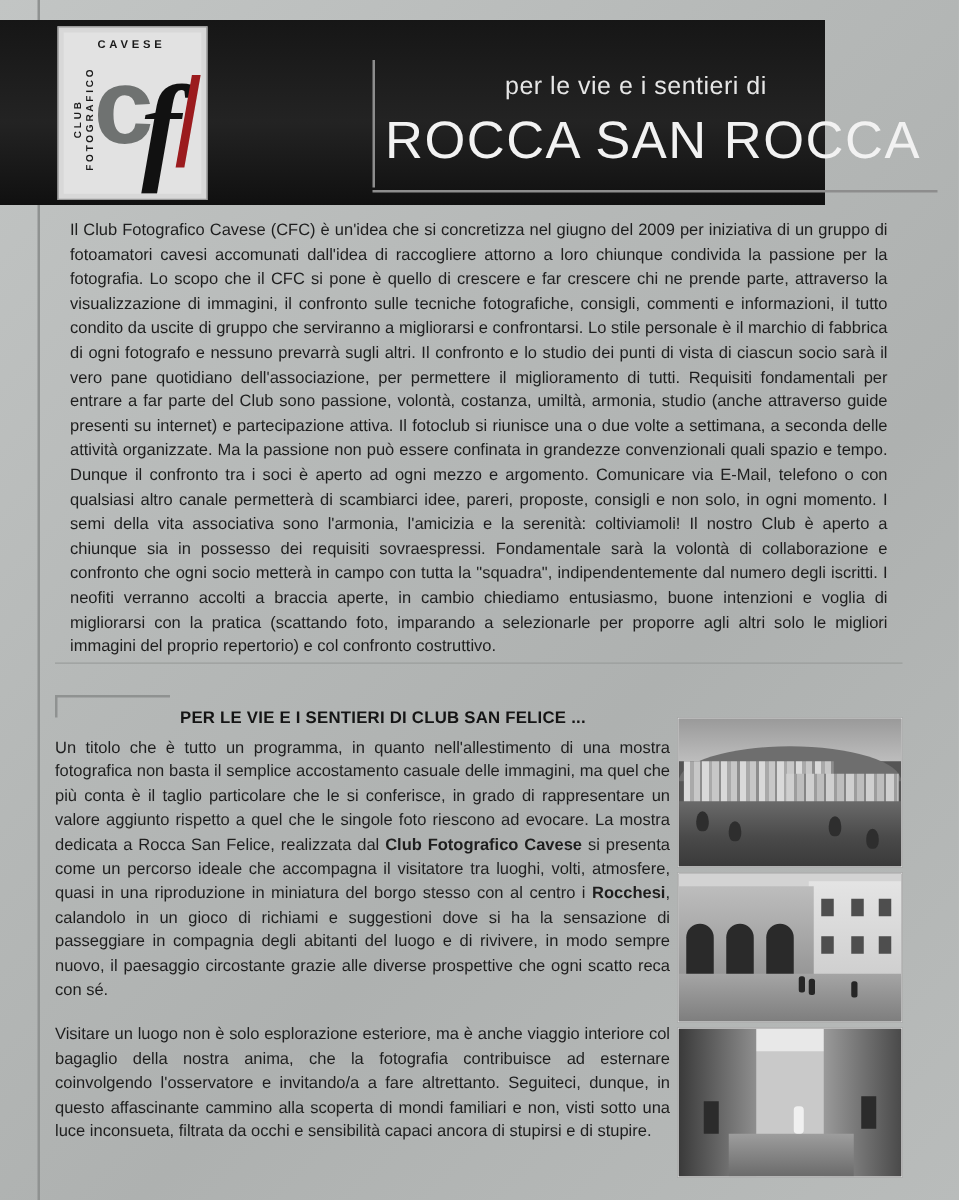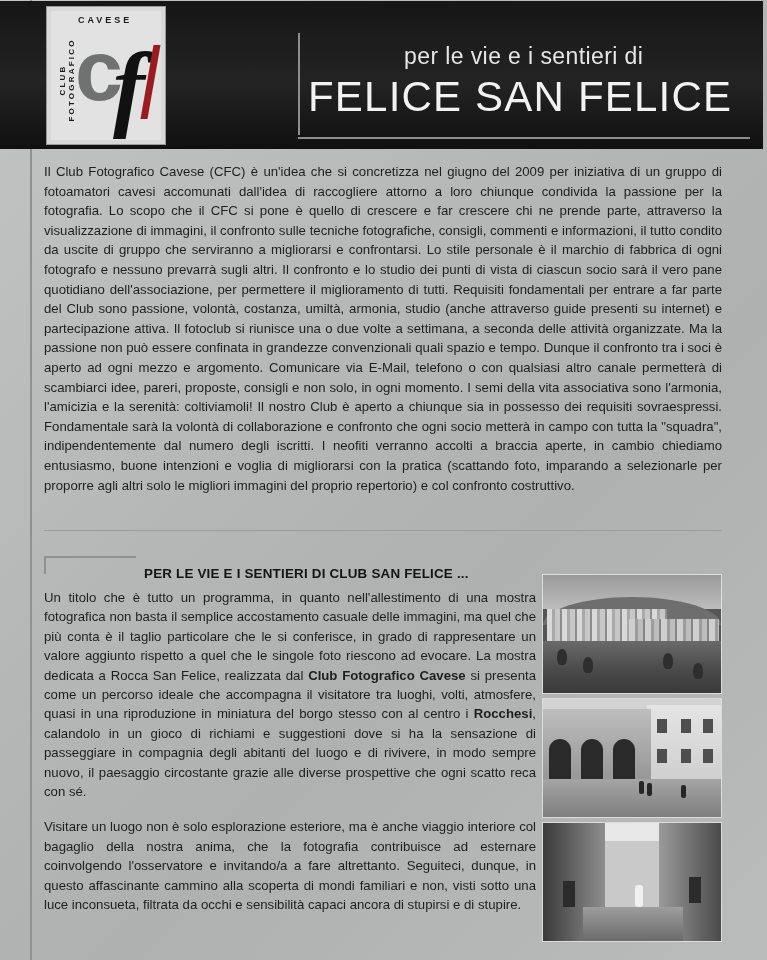--- a/index.html
+++ b/index.html
@@ -17,22 +17,22 @@
     position: relative;
     width: 767px;
     height: 960px;
     background: linear-gradient(135deg, #c2c5c4 0%, #b5b8b7 38%, #aeb1b0 62%, #b9bcbb 100%);
     box-sizing: border-box;
   }
   
   .header {
     position: absolute;
     left: 0;
-    top: 1px;
-    width: 763px;
+    top: 16px;
+    width: 660px;
     height: 148px;
     background: #1b1b1b;
     background: linear-gradient(180deg, #161616 0%, #232323 55%, #101010 100%);
   }
   .header-inner {
     position: absolute;
     left: 30px;
     top: 0;
     right: 0;
     height: 148px;
@@ -119,21 +119,21 @@
     left: 0;
     top: 8px;
     width: 2px;
     height: 102px;
     background: #8d8d8d;
   }
   .title-sub {
     position: absolute;
     left: 106px;
     top: 18px;
-    font-size: 23px;
+    font-size: 20px;
     color: #e6e6e6;
     letter-spacing: 0.4px;
     font-weight: 300;
   }
   .title-main {
     position: absolute;
     left: 10px;
     top: 48px;
     font-size: 42px;
     color: #f2f2f2;
@@ -158,21 +158,21 @@
     background: #8f9291;
   }
   
   .body-col {
     position: absolute;
     left: 44px;
     top: 162px;
     width: 678px;
   }
   .body-col p {
-    margin: 0;
+    margin: 12px;
     font-size: 13.2px;
     line-height: 19.6px;
     color: #1e1e1e;
     text-align: justify;
   }
   .divider {
     position: absolute;
     left: 44px;
     top: 530px;
     width: 678px;
@@ -298,21 +298,21 @@
           <div class="logo-side-text">CLUB FOTOGRAFICO</div>
           <div class="logo-c">c</div>
           <div class="logo-f">f</div>
           <div class="logo-f-accent"></div>
         </div>
       </div>
 
       <div class="title-block">
         <div class="title-rule-top"></div>
         <div class="title-sub">per le vie e i sentieri di</div>
-        <div class="title-main">FELICE SAN FELICE</div>
+        <div class="title-main">ROCCA SAN ROCCA</div>
         <div class="title-underline"></div>
       </div>
 
     </div>
   </div>
 
   <div class="body-col">
     <p>Il Club Fotografico Cavese (CFC) è un'idea che si concretizza nel giugno del 2009 per iniziativa di un gruppo di fotoamatori cavesi accomunati dall'idea di raccogliere attorno a loro chiunque condivida la passione per la fotografia. Lo scopo che il CFC si pone è quello di crescere e far crescere chi ne prende parte, attraverso la visualizzazione di immagini, il confronto sulle tecniche fotografiche, consigli, commenti e informazioni, il tutto condito da uscite di gruppo che serviranno a migliorarsi e confrontarsi. Lo stile personale è il marchio di fabbrica di ogni fotografo e nessuno prevarrà sugli altri. Il confronto e lo studio dei punti di vista di ciascun socio sarà il vero pane quotidiano dell'associazione, per permettere il miglioramento di tutti. Requisiti fondamentali per entrare a far parte del Club sono passione, volontà, costanza, umiltà, armonia, studio (anche attraverso guide presenti su internet) e partecipazione attiva. Il fotoclub si riunisce una o due volte a settimana, a seconda delle attività organizzate. Ma la passione non può essere confinata in grandezze convenzionali quali spazio e tempo. Dunque il confronto tra i soci è aperto ad ogni mezzo e argomento. Comunicare via E-Mail, telefono o con qualsiasi altro canale permetterà di scambiarci idee, pareri, proposte, consigli e non solo, in ogni momento. I semi della vita associativa sono l'armonia, l'amicizia e la serenità: coltiviamoli! Il nostro Club è aperto a chiunque sia in possesso dei requisiti sovraespressi. Fondamentale sarà la volontà di collaborazione e confronto che ogni socio metterà in campo con tutta la "squadra", indipendentemente dal numero degli iscritti. I neofiti verranno accolti a braccia aperte, in cambio chiediamo entusiasmo, buone intenzioni e voglia di migliorarsi con la pratica (scattando foto, imparando a selezionarle per proporre agli altri solo le migliori immagini del proprio repertorio) e col confronto costruttivo.</p>
   </div>
 

